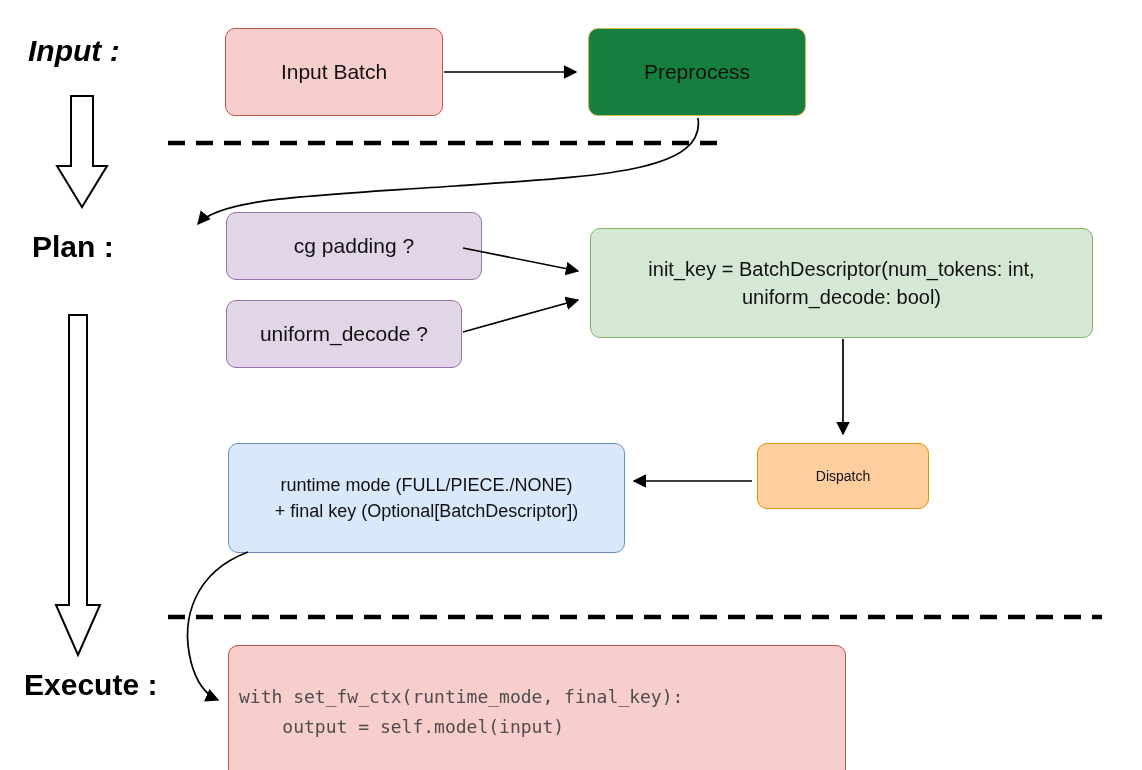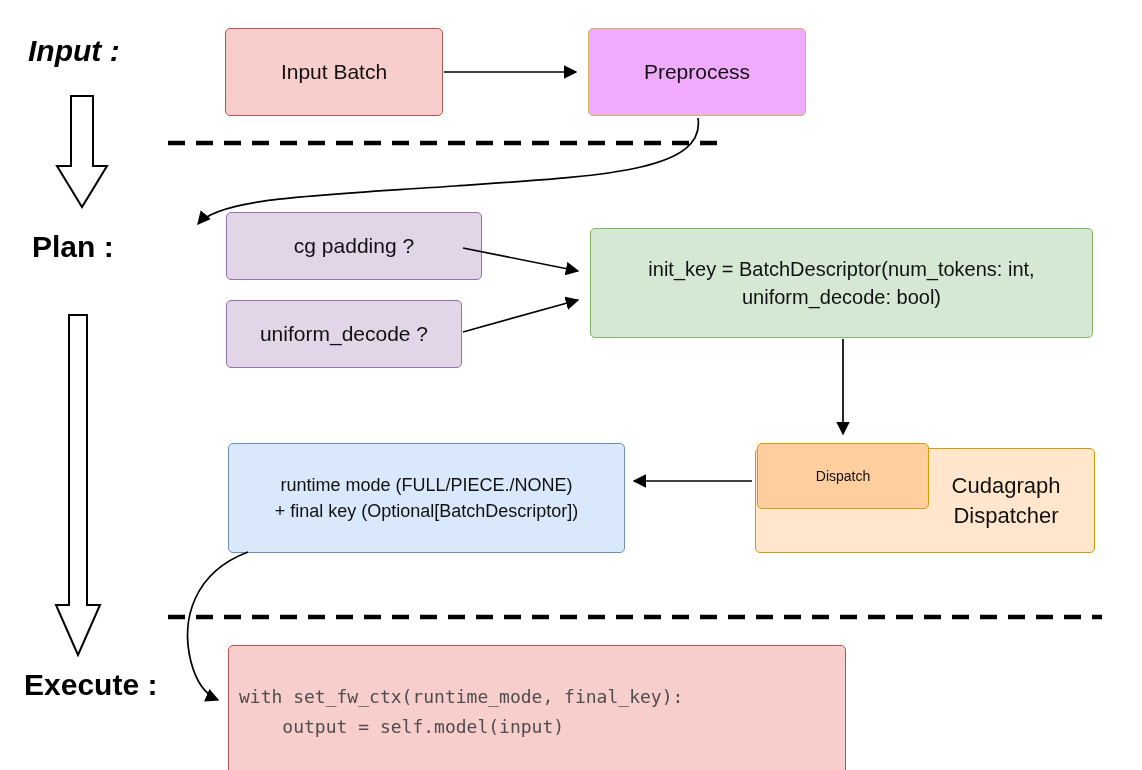--- a/index.html
+++ b/index.html
@@ -19,36 +19,36 @@
     position: absolute;
     font-weight: bold;
     font-size: 30px;
     color: #000000;
     white-space: nowrap;
     z-index: 2;
   }
   .node {
     position: absolute;
     box-sizing: border-box;
-    border-radius: 5px;
+    border-radius: 10px;
     border: 1.6px solid #000;
     display: flex;
     align-items: center;
     justify-content: center;
     text-align: center;
     color: #111111;
     z-index: 2;
   }
   .node-input-batch {
     left: 225px; top: 28px; width: 218px; height: 88px;
     background: #f8cecc; border-color: #b85450; font-size: 21px;
   }
   .node-preprocess {
     left: 588px; top: 28px; width: 218px; height: 88px;
-    background: #f0abfc; border-color: #d6b656; font-size: 21px;
+    background: #15803d; border-color: #d6b656; font-size: 21px;
   }
   .node-cg-padding {
     left: 226px; top: 212px; width: 256px; height: 68px;
     background: #e1d5e7; border-color: #9673a6; font-size: 21px;
   }
   .node-uniform-decode {
     left: 226px; top: 300px; width: 236px; height: 68px;
     background: #e1d5e7; border-color: #9673a6; font-size: 21px;
   }
   .node-init-key {
@@ -107,23 +107,20 @@
   <div class="node node-input-batch">Input Batch</div>
 
   <div class="node node-preprocess">Preprocess</div>
 
   <div class="node node-cg-padding">cg padding ?</div>
 
   <div class="node node-init-key">init_key = BatchDescriptor(num_tokens: int, uniform_decode: bool)</div>
 
   <div class="node node-uniform-decode">uniform_decode ?</div>
 
-  <div class="node node-cudagraph">
-    <div class="inner-label">Cudagraph Dispatcher</div>
-  </div>
 
   <div class="node node-dispatch">Dispatch</div>
 
   <div class="node node-runtime">
     <div>runtime mode (FULL/PIECE./NONE)</div>
     <div>+ final key (Optional[BatchDescriptor])</div>
   </div>
 
   <div class="node node-code">
     <div class="code-line">with set_fw_ctx(runtime_mode, final_key):</div>

